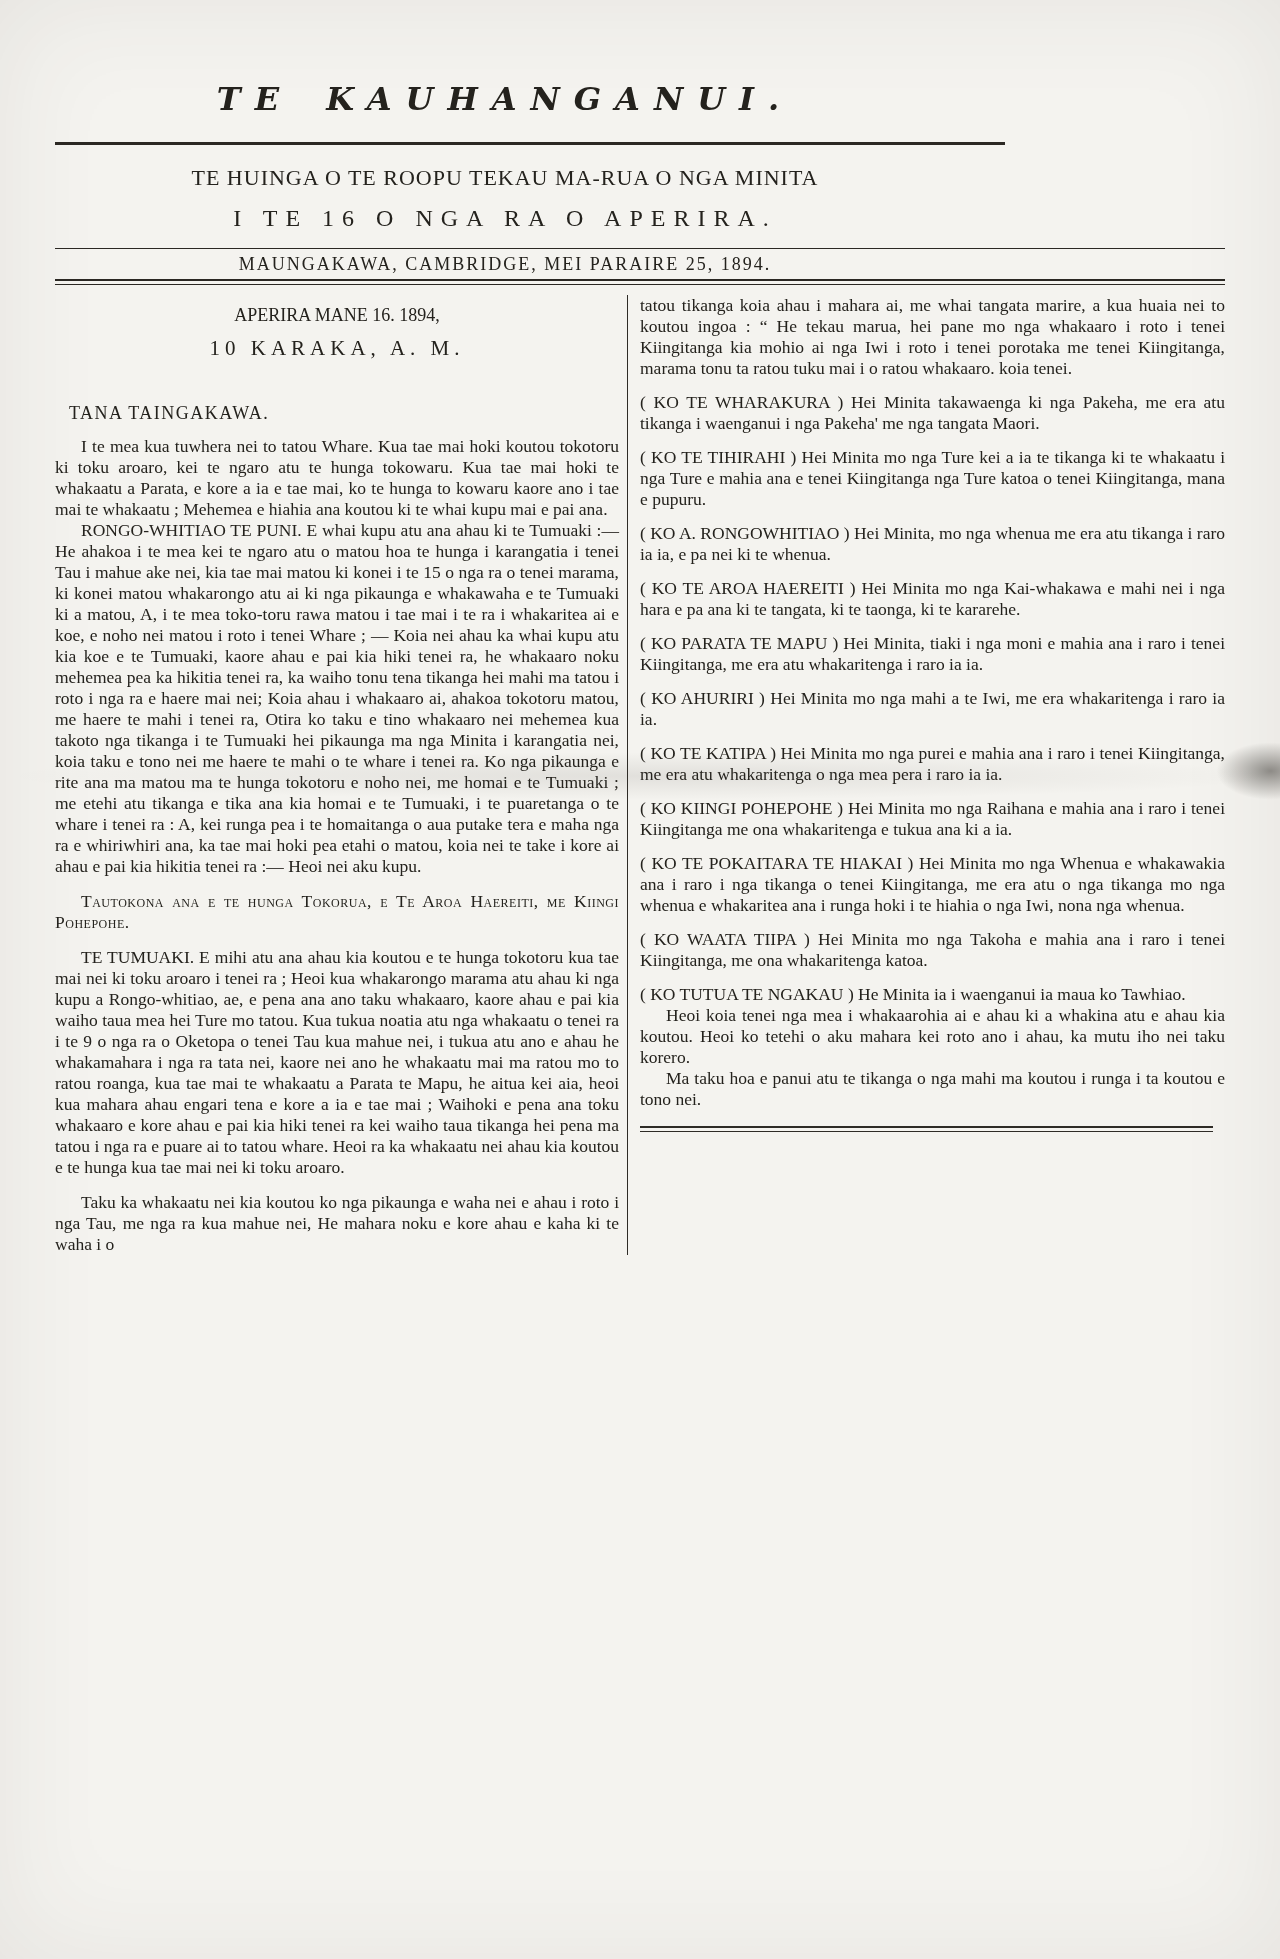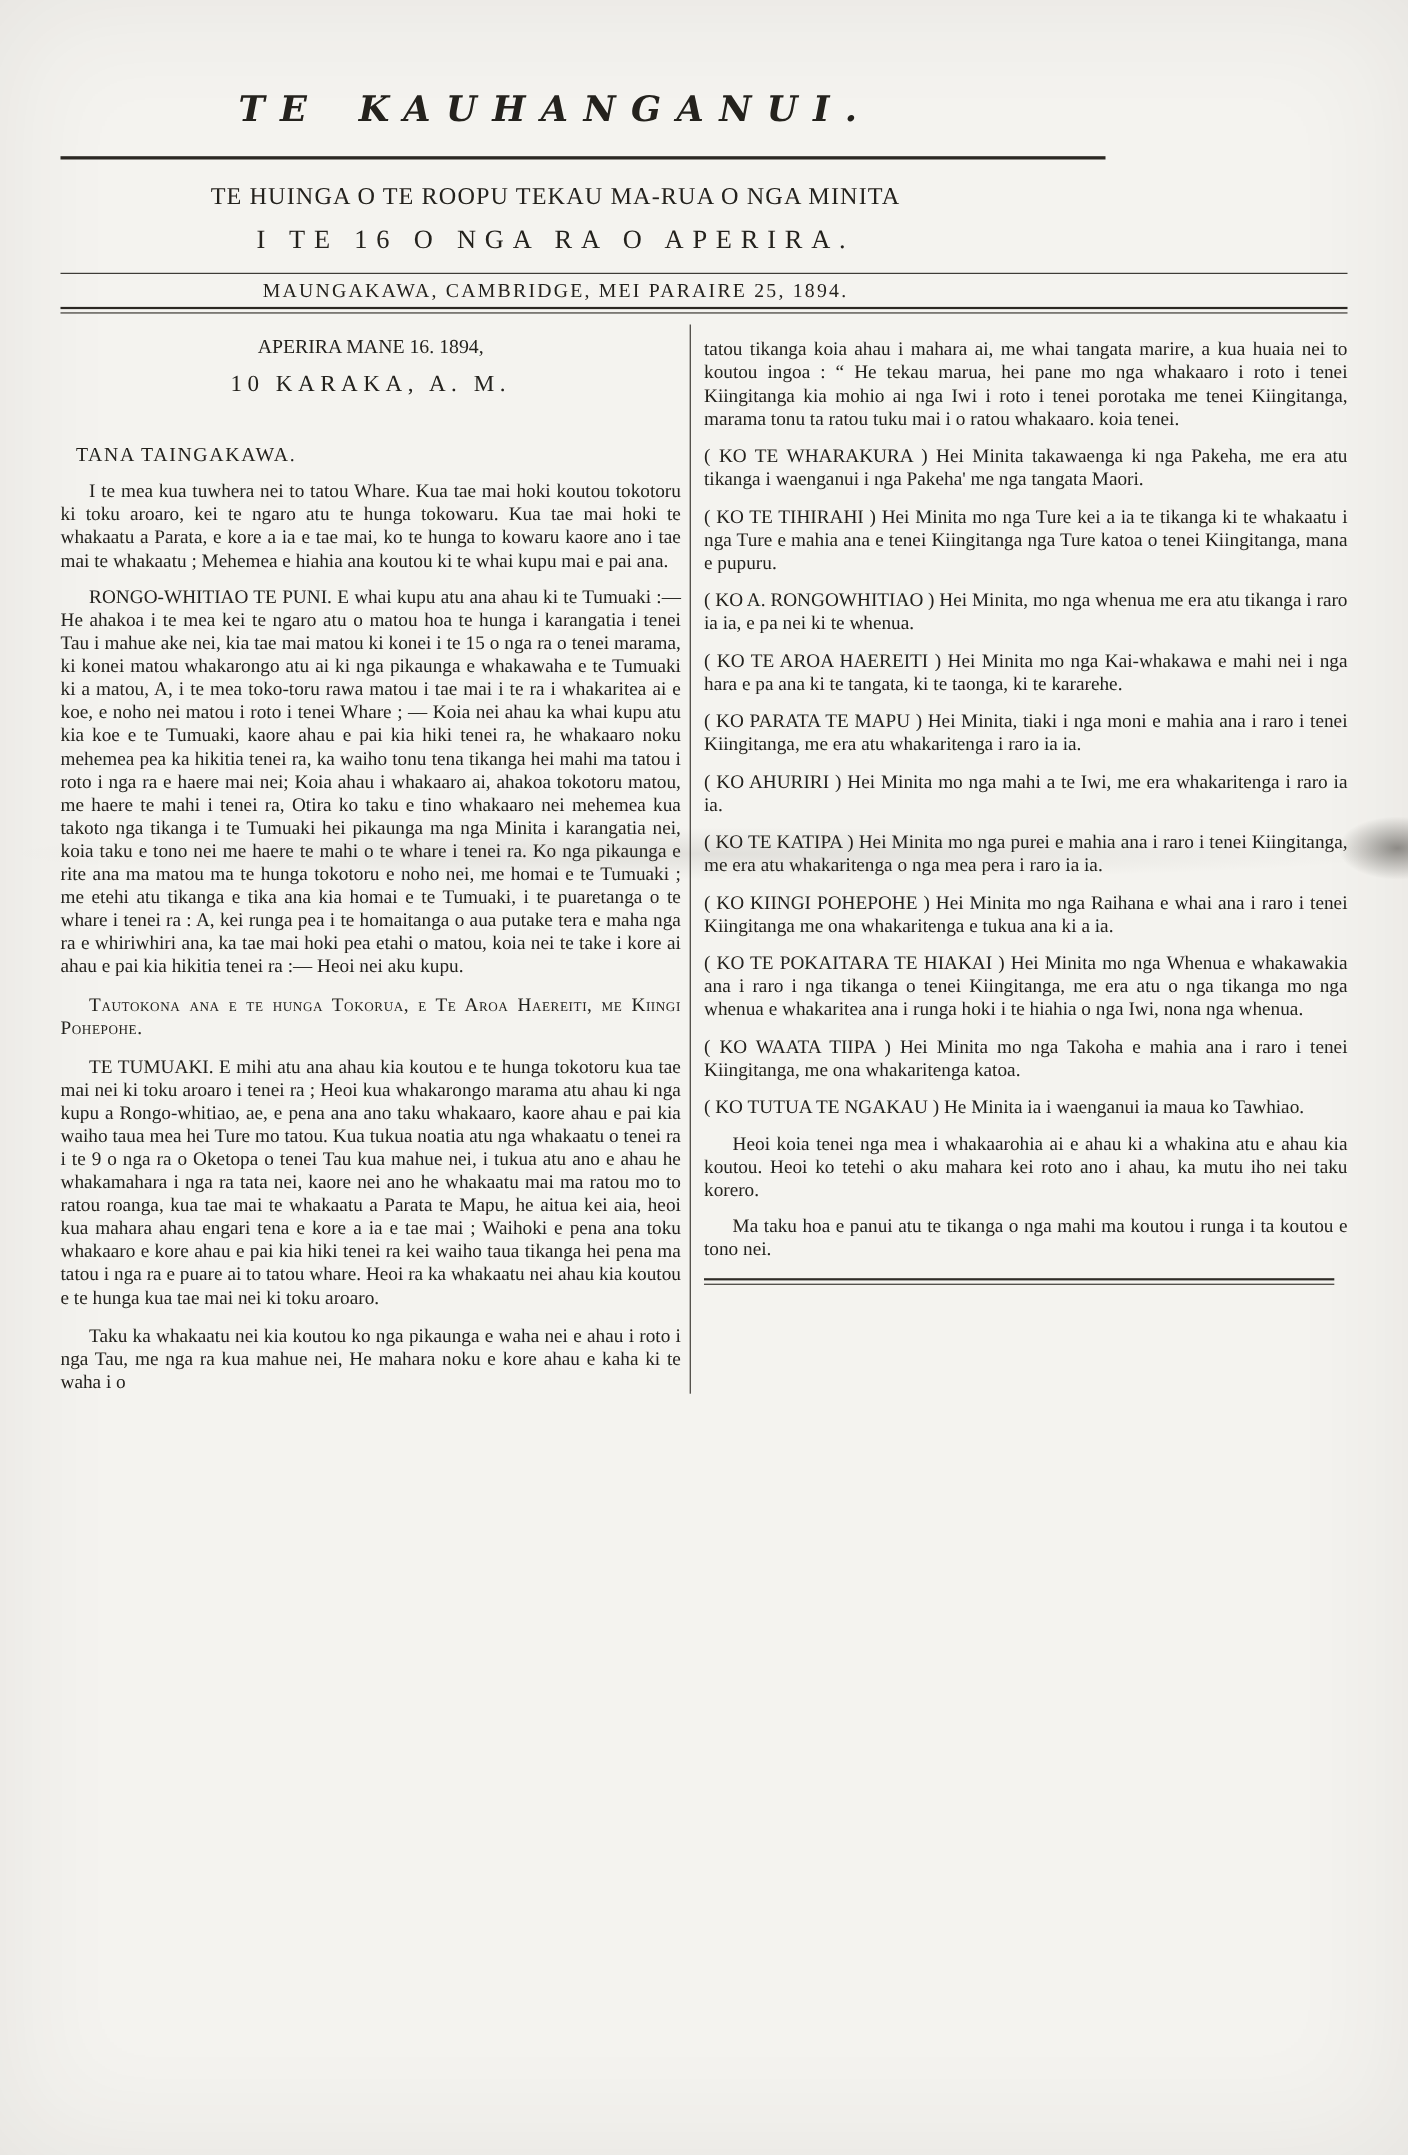--- a/index.html
+++ b/index.html
@@ -63,21 +63,20 @@
     margin-bottom: 12px;
     padding-left: 14px;
     font-size: 18px;
     letter-spacing: 1.5px;
   }
 
   .body-p {
     font-size: 17.5px;
     line-height: 21px;
     text-align: justify;
-    margin-top: 12px;
   }
   .indent { text-indent: 26px; }
   .attrib {
     margin: 14px 0;
     text-indent: 26px;
     font-variant: small-caps;
     letter-spacing: 0.5px;
   }
   .sp { margin-top: 14px; }
   .minister { margin-top: 13px; }
@@ -139,21 +138,21 @@
 
     <div class="col-right">
       <p class="body-p">tatou tikanga koia ahau i mahara ai, me whai tangata marire, a kua huaia nei to koutou ingoa :  “ He tekau marua, hei pane mo nga whakaaro i roto i tenei Kiingitanga kia mohio ai nga Iwi i roto i tenei porotaka me tenei Kiingitanga, marama tonu ta ratou tuku mai i o ratou whakaaro.  koia tenei.</p>
       <p class="body-p minister">( KO TE WHARAKURA )   Hei Minita takawaenga ki nga Pakeha, me era atu tikanga i waenganui i nga Pakeha' me nga tangata Maori.</p>
       <p class="body-p minister">( KO TE TIHIRAHI )   Hei Minita mo nga Ture kei a ia te tikanga ki te whakaatu i nga Ture e mahia ana e tenei Kiingitanga nga Ture katoa o tenei Kiingitanga, mana e pupuru.</p>
       <p class="body-p minister">( KO A. RONGOWHITIAO )   Hei Minita, mo nga whenua me era atu tikanga i raro ia ia, e pa nei ki te whenua.</p>
       <p class="body-p minister">( KO TE AROA HAEREITI )   Hei Minita mo nga Kai-whakawa e mahi nei i nga hara e pa ana ki te tangata, ki te taonga, ki te kararehe.</p>
       <p class="body-p minister">( KO PARATA TE MAPU )   Hei Minita, tiaki i nga moni e mahia ana i raro i tenei Kiingitanga, me era atu whakaritenga i raro ia ia.</p>
       <p class="body-p minister">( KO AHURIRI )   Hei Minita mo nga mahi a te Iwi, me era whakaritenga i raro ia ia.</p>
       <p class="body-p minister">( KO TE KATIPA )   Hei Minita mo nga purei e mahia ana i raro i tenei Kiingitanga, me era atu whakaritenga o nga mea pera i raro ia ia.</p>
-      <p class="body-p minister">( KO KIINGI POHEPOHE )   Hei Minita mo nga Raihana e whai ana i raro i tenei Kiingitanga me ona whakaritenga e tukua ana ki a ia.</p>
+      <p class="body-p minister">( KO KIINGI POHEPOHE )   Hei Minita mo nga Raihana e mahia ana i raro i tenei Kiingitanga me ona whakaritenga e tukua ana ki a ia.</p>
       <p class="body-p minister">( KO TE POKAITARA TE HIAKAI )  Hei Minita mo nga Whenua e whakawakia ana i raro i nga tikanga o tenei Kiingitanga, me era atu o nga tikanga mo nga whenua e whakaritea ana i runga hoki i te hiahia o nga Iwi, nona nga whenua.</p>
       <p class="body-p minister">( KO WAATA TIIPA )   Hei Minita mo nga Takoha e mahia ana i raro i tenei Kiingitanga, me ona whakaritenga katoa.</p>
       <p class="body-p minister">( KO TUTUA TE NGAKAU )   He Minita ia i waenganui ia maua ko Tawhiao.</p>
       <p class="body-p indent closing">Heoi koia tenei nga mea i whakaarohia ai e ahau ki a whakina atu e ahau kia koutou.  Heoi ko tetehi o aku mahara kei roto ano i ahau, ka mutu iho nei taku korero.</p>
       <p class="body-p indent closing">Ma taku hoa e panui atu te tikanga o nga mahi ma koutou i runga i ta koutou e tono nei.</p>
       <div class="end-rule"></div>
     </div>
 
   </div>
 </div>

